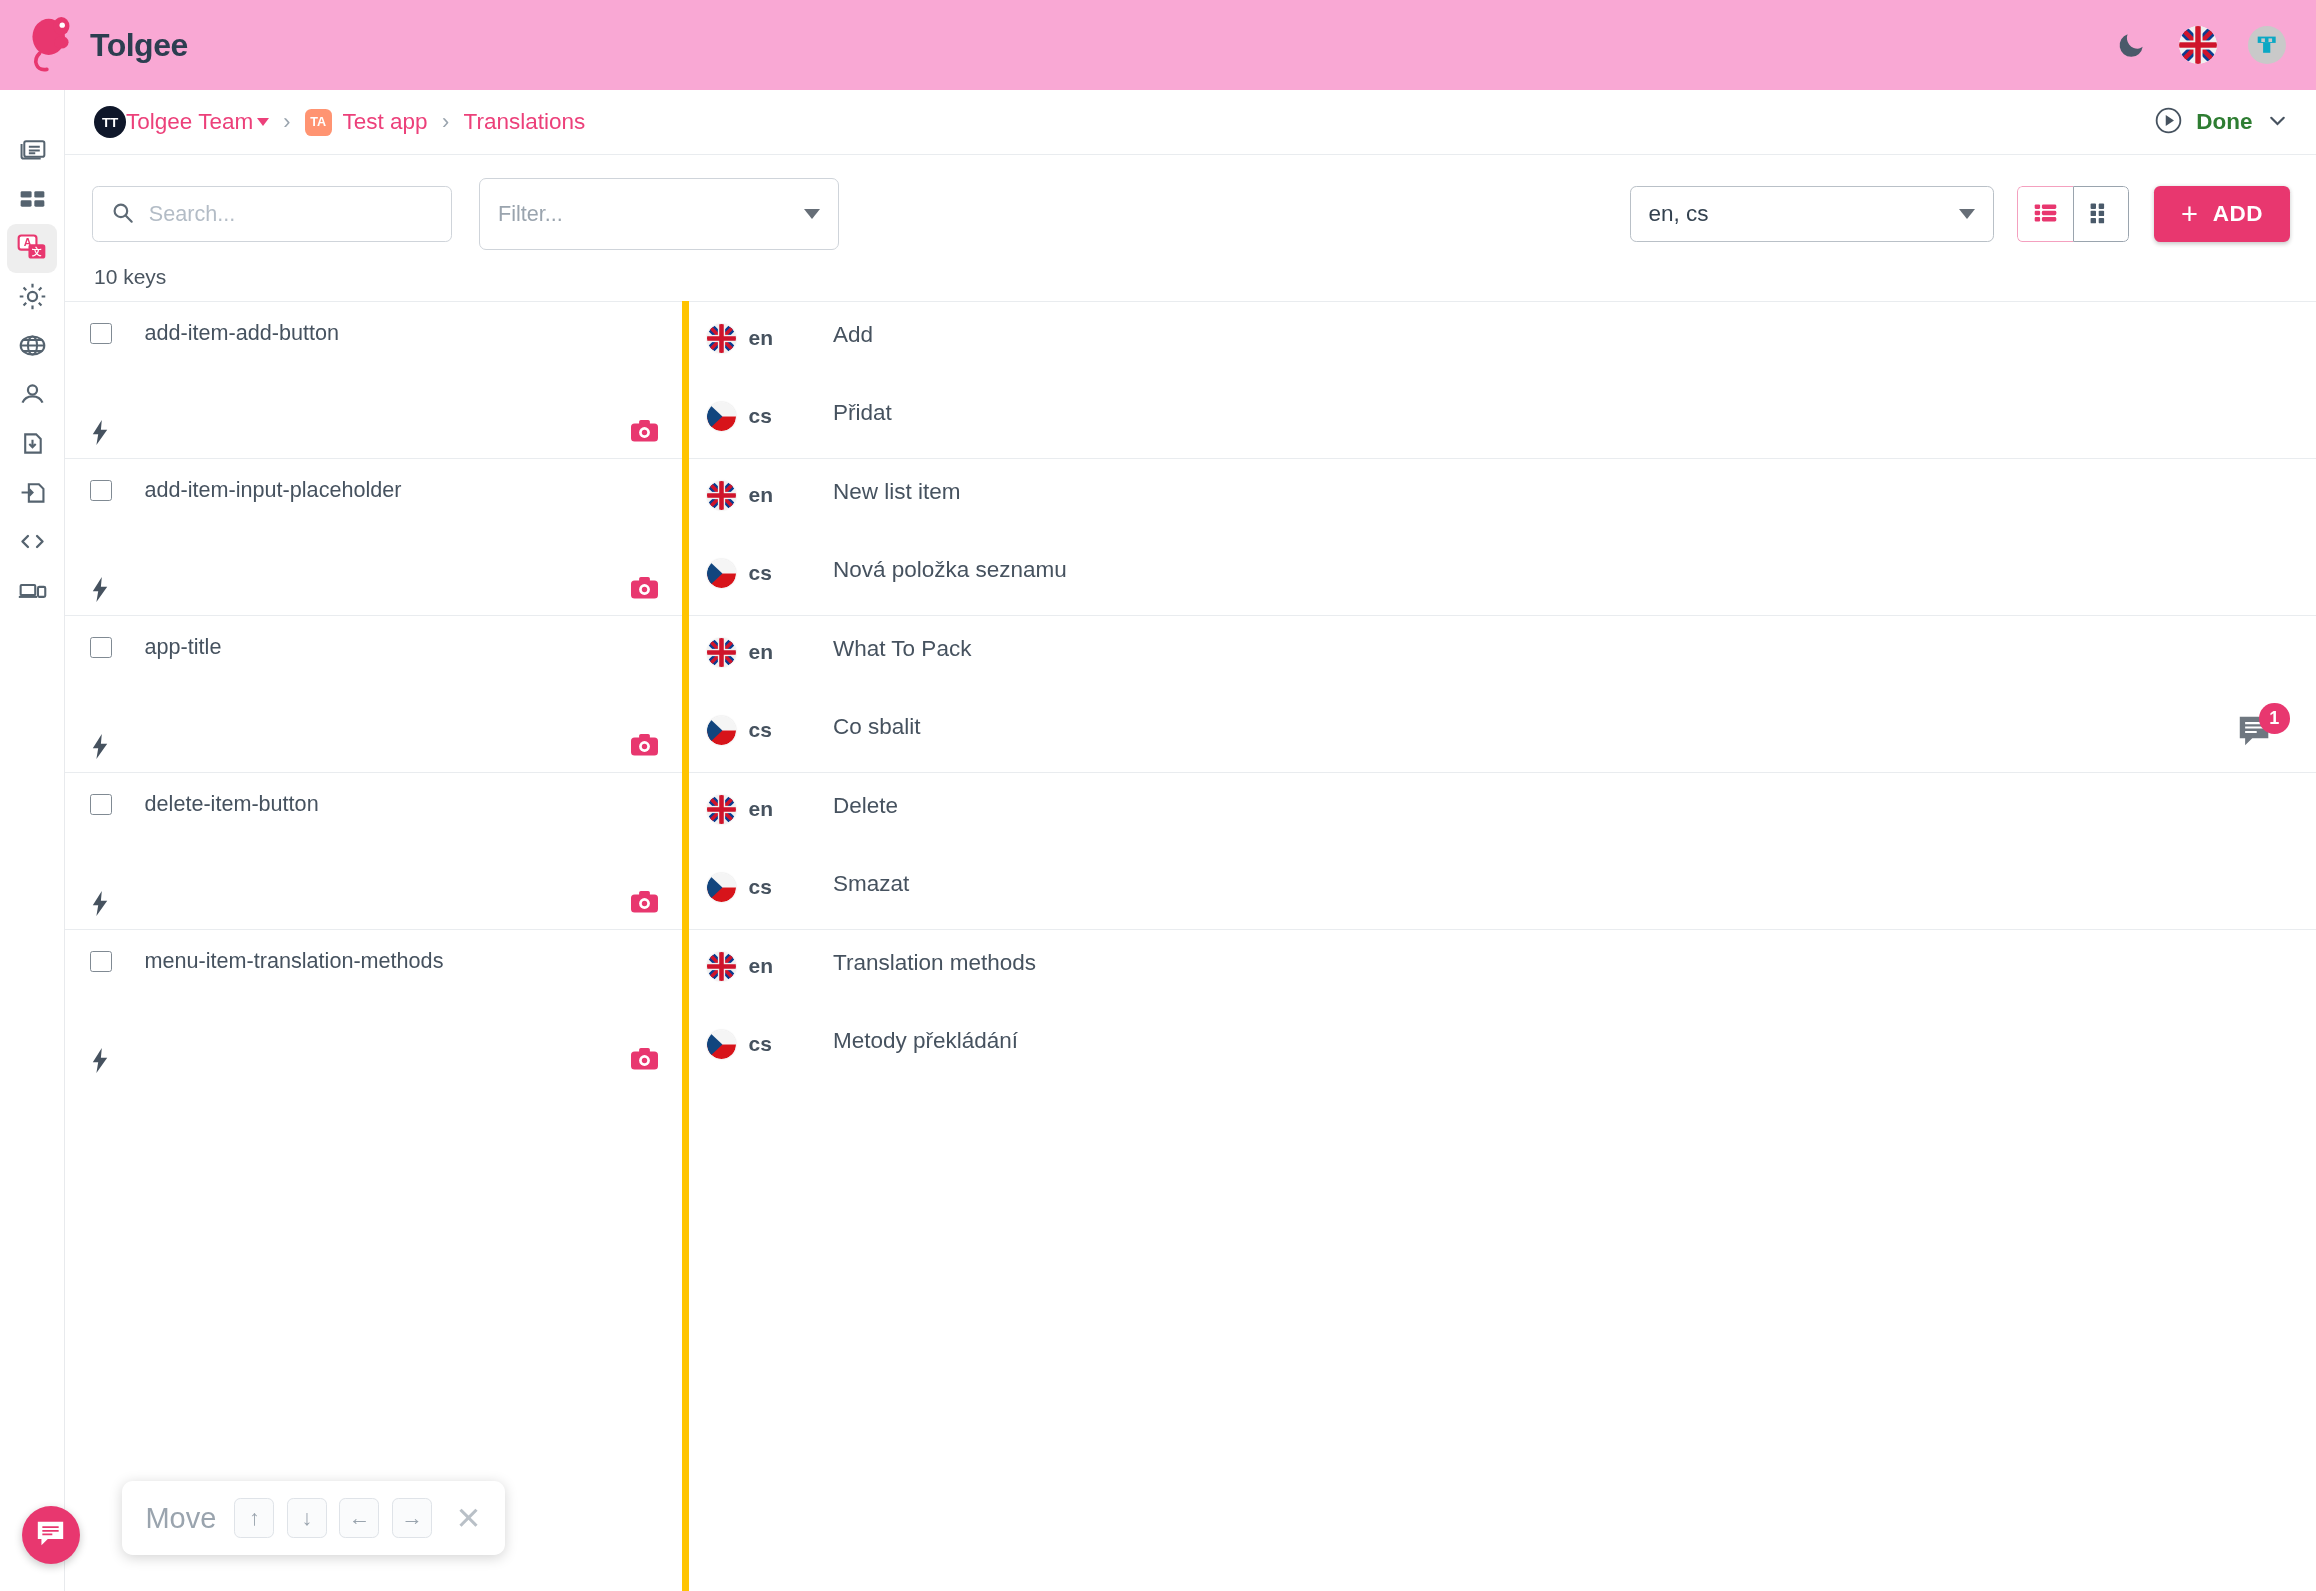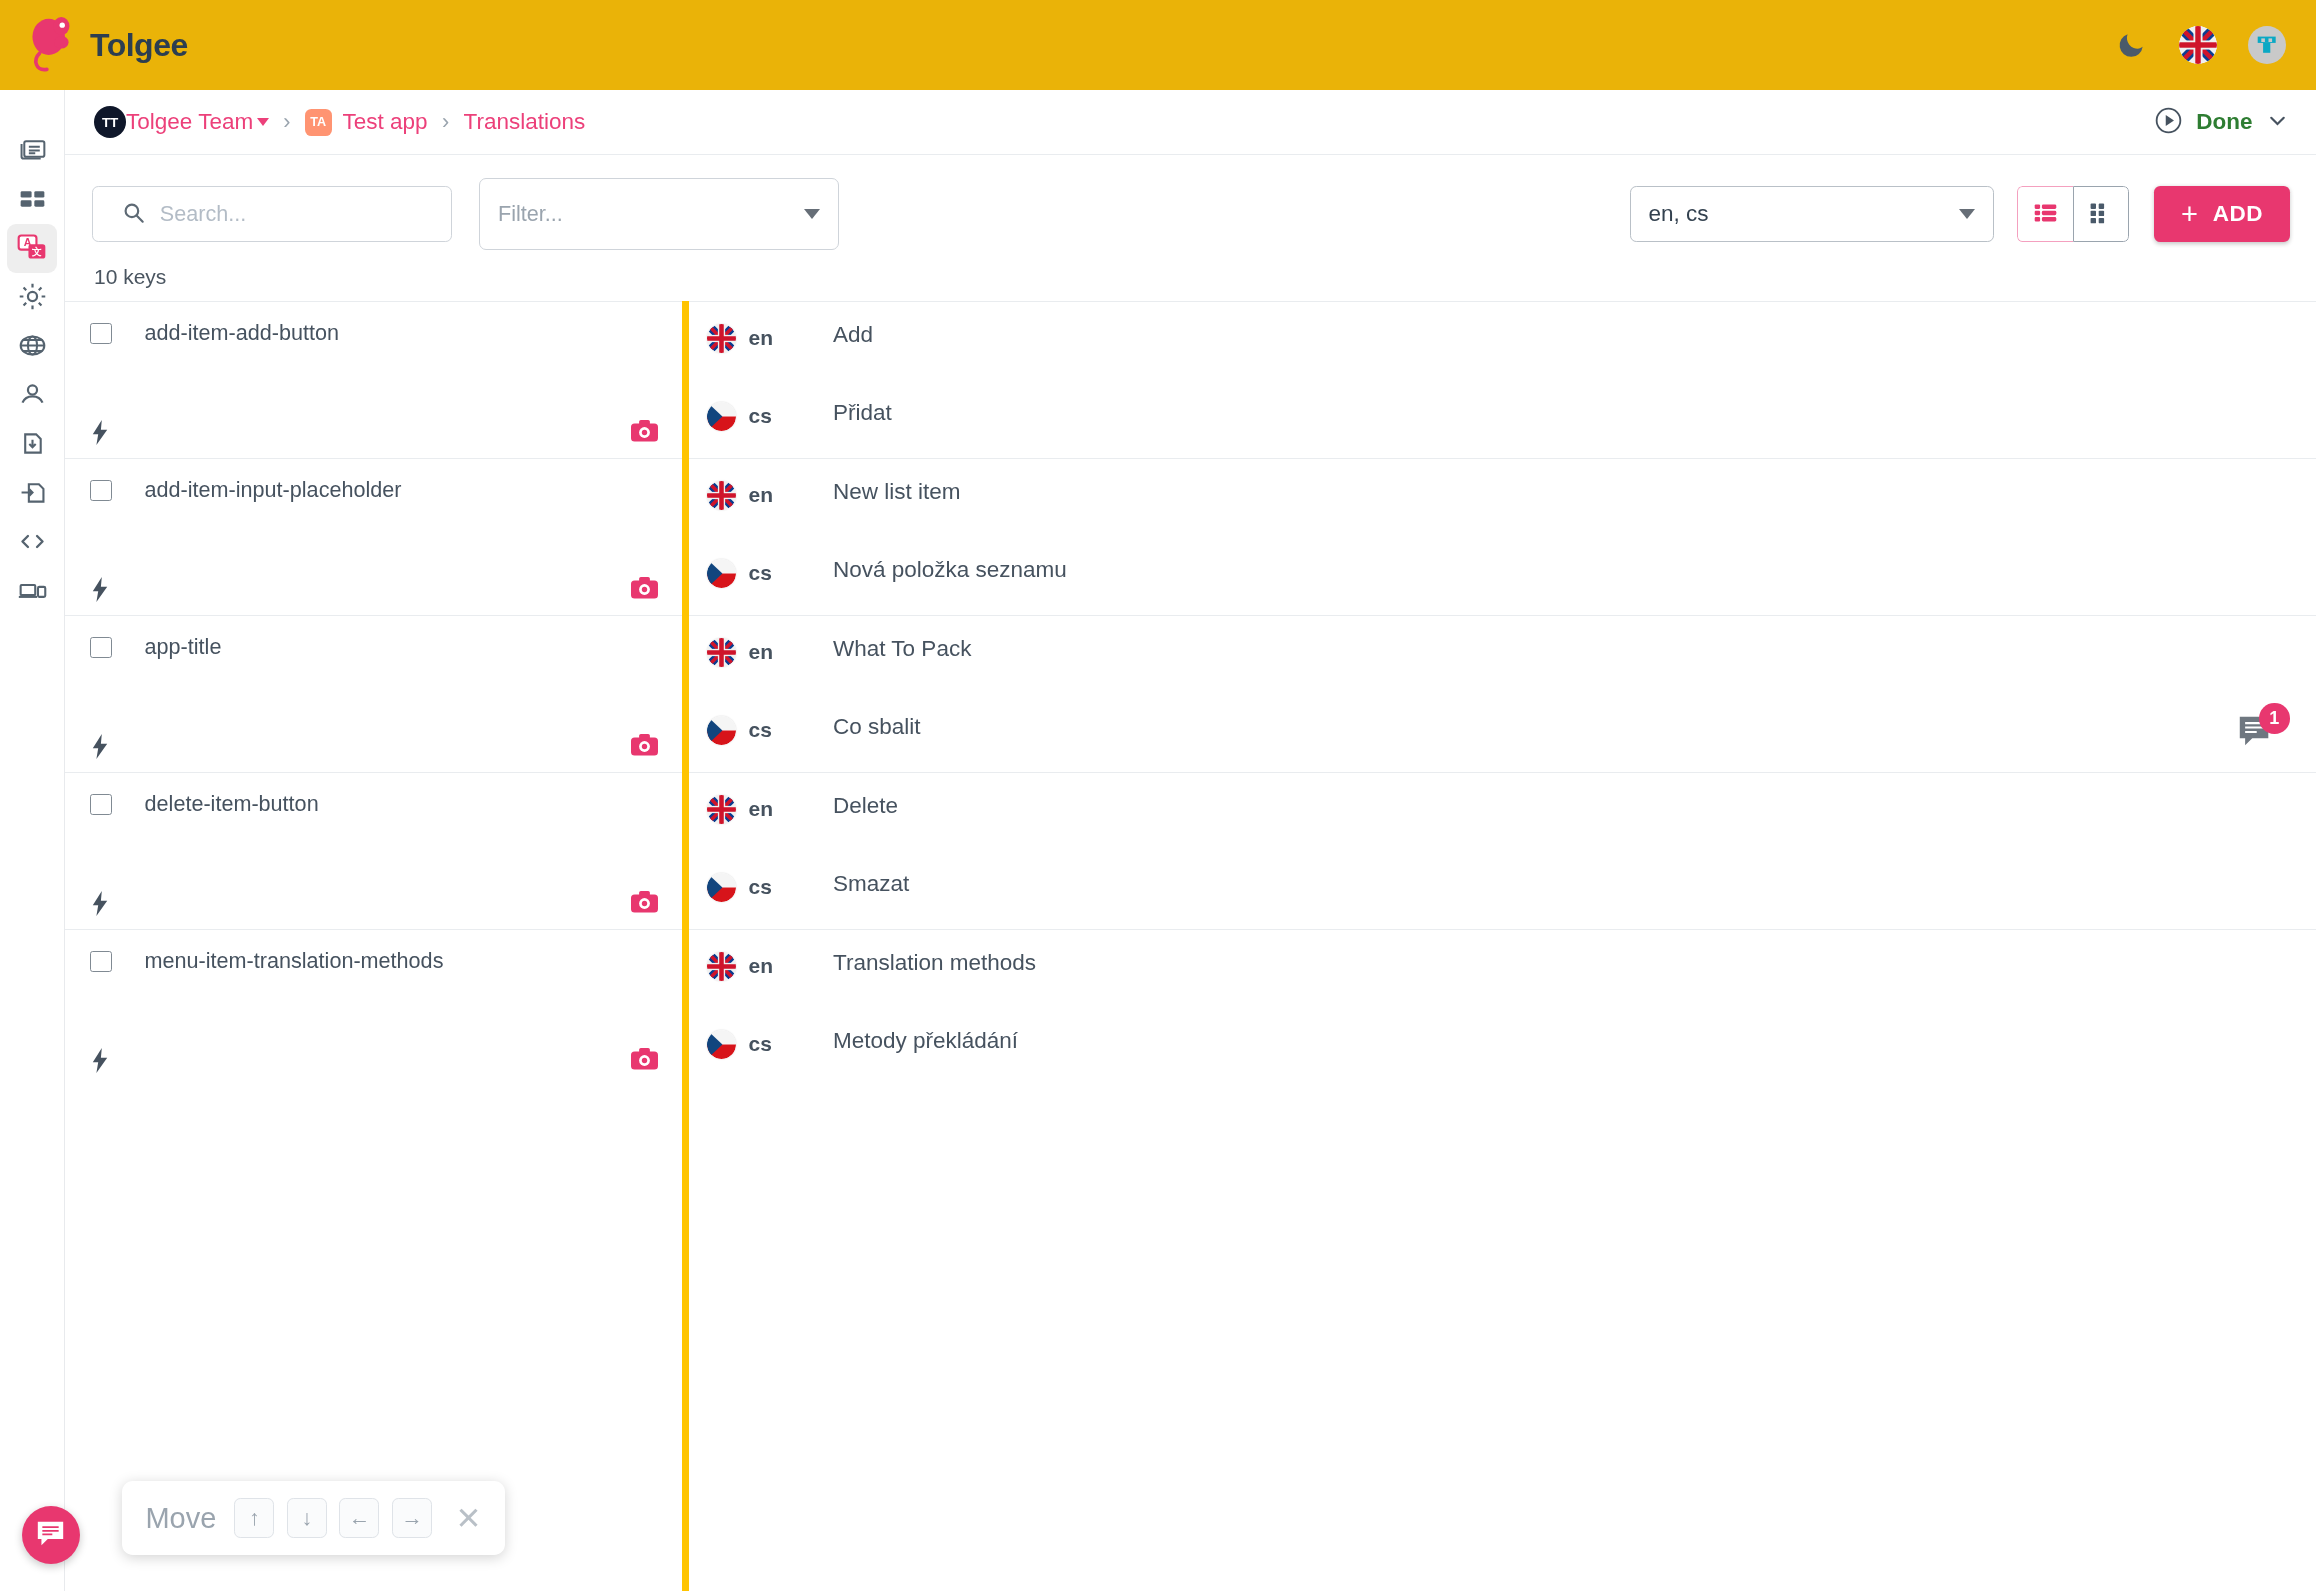--- a/index.html
+++ b/index.html
@@ -7,21 +7,21 @@
     width: 2317px; height: 1591px;
     font-family: "Liberation Sans", sans-serif;
     background: #ffffff;
     overflow: hidden;
   }
   body { position: relative; }
 
   
   .topbar {
     position: absolute; top: 0; left: 0; width: 2317px; height: 90px;
-    background: #eab308;
+    background: #f9a8d4;
     display: flex; align-items: center;
     z-index: 30;
   }
   .brand { display: flex; align-items: center; gap: 16px; margin-left: 27px; }
   .mouse-logo { width: 47px; height: 56px; position: relative; }
   .brand-name {
     font-size: 32px; font-weight: 700; color: #2c3e50; letter-spacing: -0.5px;
   }
   .topbar-right {
     margin-left: auto; margin-right: 31px;
@@ -91,21 +91,21 @@
   .done-box { margin-left: auto; display: flex; align-items: center; gap: 12.6px; }
   .done-text { font-size: 22.5px; font-weight: 700; color: #2e7d32; }
 
   
   .toolbar {
     display: flex; align-items: center;
     padding: 23.4px 27px 0 27px;
   }
   .search-box {
     width: 360px; height: 56px; border: 0.9px solid #cfd4da; border-radius: 6.3px;
-    display: flex; align-items: center; gap: 14.4px; padding: 0 29px;
+    display: flex; align-items: center; gap: 14.4px; padding: 0 18px;
     background: #fff;
   }
   .search-input {
     border: none; outline: none; font-size: 21.6px; color: #3b4754;
     font-family: "Liberation Sans", sans-serif; background: transparent; width: 100%;
   }
   .search-input::placeholder { color: #b3bcc6; }
   .filter-box {
     width: 360px; height: 72px; border: 0.9px solid #cfd4da; border-radius: 7px;
     display: flex; align-items: center; padding: 0 18px;

